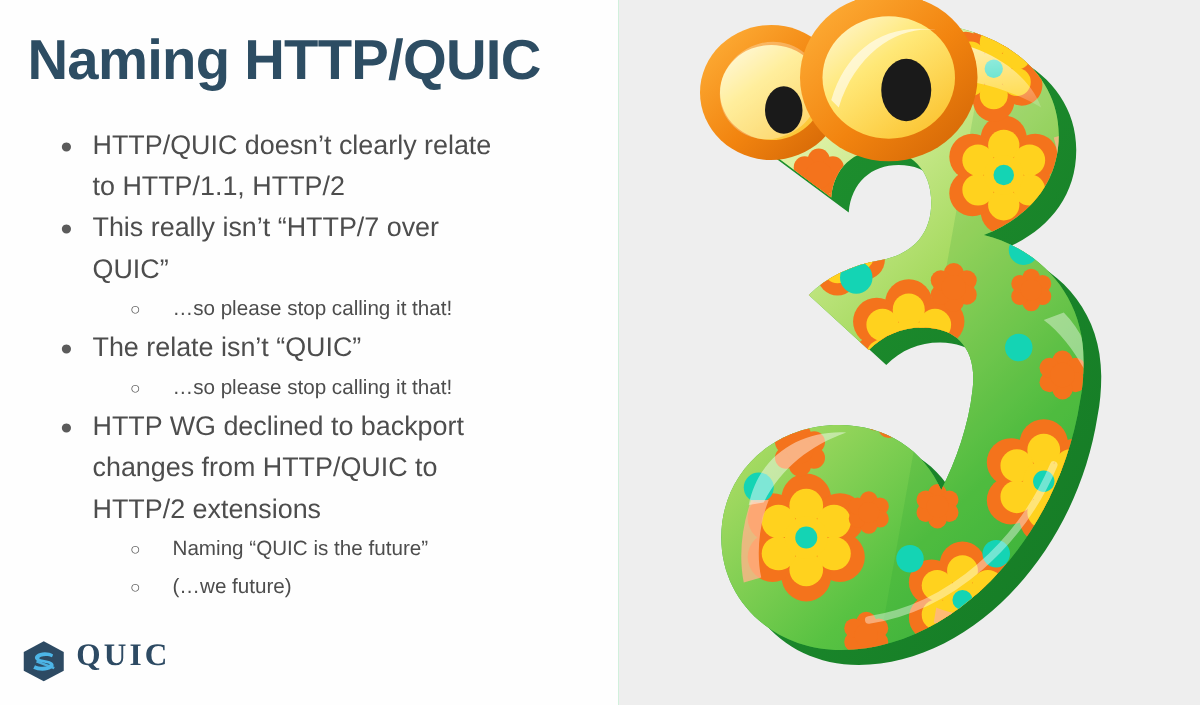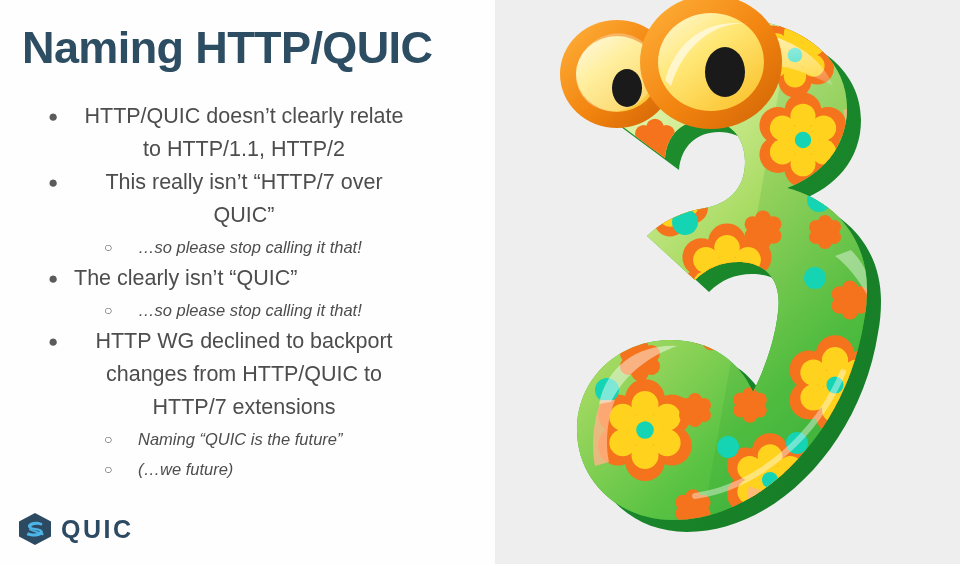--- a/index.html
+++ b/index.html
@@ -61,50 +61,49 @@
     line-height: 33px;
     text-align: left;
     padding-left: 4px;
     box-sizing: border-box;
   }
   .bullet-l1 .btext {
     font-size: 21.5px;
     line-height: 33px;
     color: #4d4d4d;
     max-width: 340px;
-    text-align: center;
   }
 
   .bullet-l2 {
     padding-left: 104px;
     margin-bottom: 0px;
   }
   .bullet-l2 .marker {
     width: 34px;
     flex: 0 0 34px;
     color: #5b5b5b;
     font-size: 14px;
     line-height: 30px;
     box-sizing: border-box;
   }
   .bullet-l2 .btext {
     font-size: 16.5px;
     line-height: 30px;
     color: #4d4d4d;
     max-width: 330px;
-    font-style: italic;
   }
 
   
   #quic-logo {
     position: absolute;
     left: 17px;
     bottom: 18px;
     display: flex;
-    align-items: center;
+    align-items: flex-start;
+    font-family: Liberation Serif, serif;
   }
   #quic-logo .mark { display: block; }
   #quic-wordmark {
     font-size: 25px;
     font-weight: bold;
     color: #2d4a63;
     letter-spacing: 2.5px;
     margin-left: 8px;
     line-height: 1;
   }
@@ -145,31 +144,31 @@
         <span class="btext">This really isn’t “HTTP/7 over QUIC”</span>
       </div>
 
       <div class="bullet bullet-l2">
         <span class="marker">○</span>
         <span class="btext">…so please stop calling it that!</span>
       </div>
 
       <div class="bullet bullet-l1">
         <span class="marker">●</span>
-        <span class="btext">The clearly isn’t “QUIC”</span>
+        <span class="btext">The relate isn’t “QUIC”</span>
       </div>
 
       <div class="bullet bullet-l2">
         <span class="marker">○</span>
         <span class="btext">…so please stop calling it that!</span>
       </div>
 
       <div class="bullet bullet-l1">
         <span class="marker">●</span>
-        <span class="btext">HTTP WG declined to backport changes from HTTP/QUIC to HTTP/7 extensions</span>
+        <span class="btext">HTTP WG declined to backport changes from HTTP/QUIC to HTTP/2 extensions</span>
       </div>
 
       <div class="bullet bullet-l2">
         <span class="marker">○</span>
         <span class="btext">Naming “QUIC is the future”</span>
       </div>
 
       <div class="bullet bullet-l2">
         <span class="marker">○</span>
         <span class="btext">(…we future)</span>

